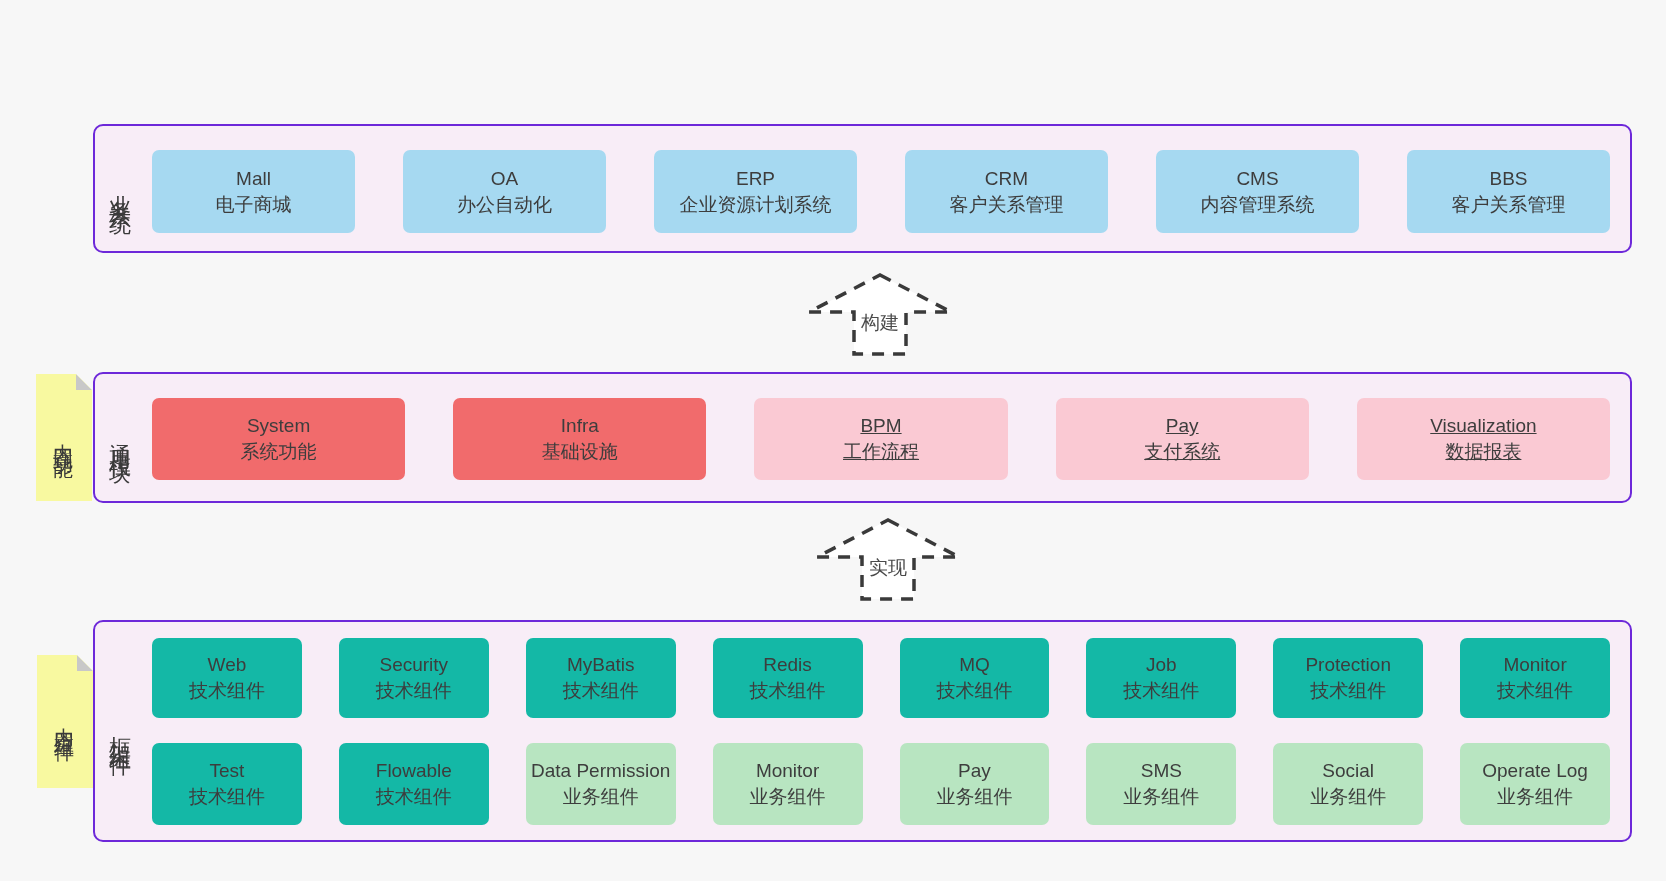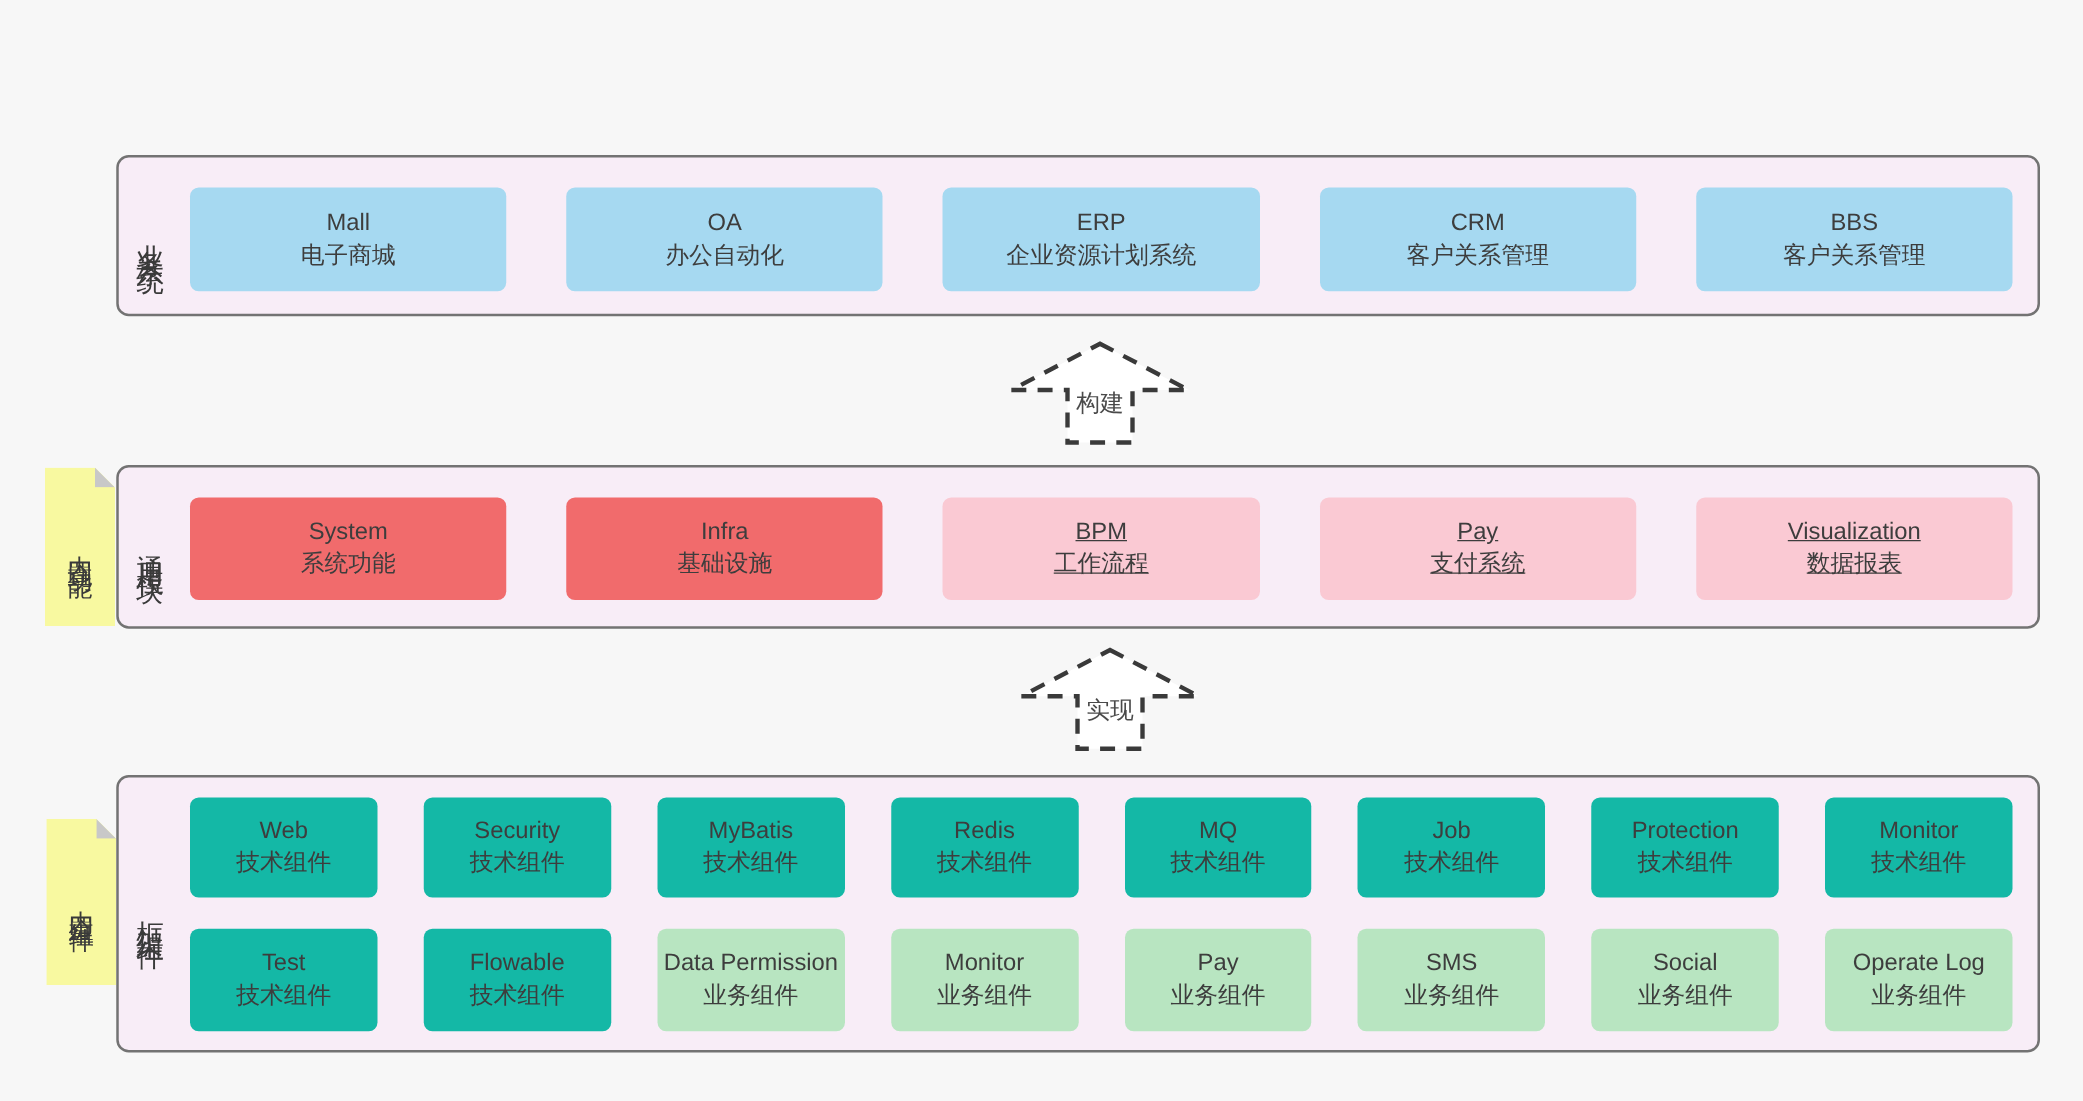--- a/index.html
+++ b/index.html
@@ -11,21 +11,21 @@
     font-family: "Liberation Sans", "DejaVu Sans", sans-serif;
     color: #3d3d3d;
     overflow: hidden;
   }
 
   .band {
     position: absolute;
     left: 93px;
     width: 1539px;
     background: #f8edf7;
-    border: 2px solid #737373;
+    border: 2px solid #6d28d9;
     border-radius: 10px;
     box-sizing: border-box;
     z-index: 1;
   }
   #band-business  { top: 124px; height: 129px; }
   #band-modules   { top: 372px; height: 131px; }
   #band-components{ top: 620px; height: 222px; }
 
   .band-label {
     position: absolute;
@@ -135,20 +135,24 @@
       </div>
       <div class="box blue">
         <div>ERP</div>
         <div>企业资源计划系统</div>
       </div>
       <div class="box blue">
         <div>CRM</div>
         <div>客户关系管理</div>
       </div>
       <div class="box blue">
+        <div>CMS</div>
+        <div>内容管理系统</div>
+      </div>
+      <div class="box blue">
         <div>BBS</div>
         <div>客户关系管理</div>
       </div>
     </div>
   </div>
 
   <svg class="arrow" id="arrow-build" viewBox="0 0 150 86">
     <polygon points="75,4 146,41 101,41 101,83 49,83 49,41 4,41" fill="#ffffff" stroke="#3a3a3a" stroke-width="3.5" stroke-dasharray="12 9" stroke-linejoin="miter"></polygon>
     <text x="75" y="58" text-anchor="middle">构建</text>
   </svg>

